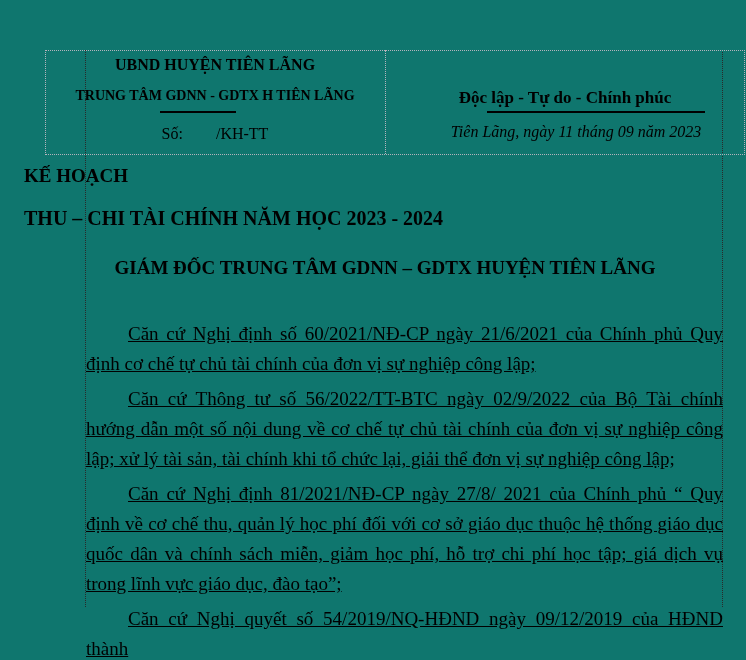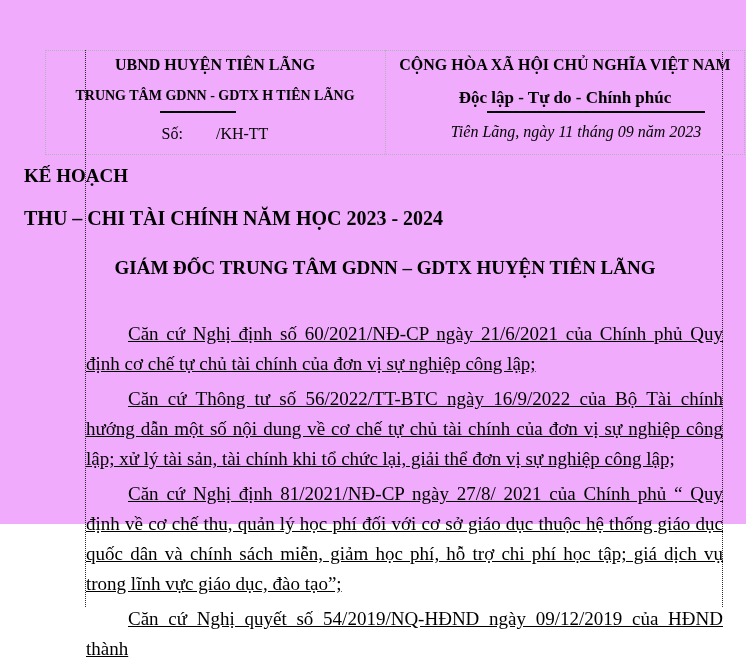--- a/index.html
+++ b/index.html
@@ -8,22 +8,22 @@
     background: #ffffff;
     width: 746px;
     height: 660px;
     overflow: hidden;
     font-family: "Liberation Serif", "DejaVu Serif", serif;
     color: #000;
   }
   .page {
     position: relative;
     width: 746px;
-    height: 524px;
-    background: #f0abfc;
+    height: 660px;
+    background: #0f766e;
   }
   
   .vline {
     position: absolute;
     top: 50px;
     height: 557px;
     width: 0;
     border-left: 1px dotted #2a2a2a;
   }
   .vl-left  { left: 85px; }
@@ -129,33 +129,32 @@
   <div class="cell cell-left">
     <div class="cl-line org-l1">UBND HUYỆN TIÊN LÃNG</div>
     <div class="cl-line org-l2">TRUNG TÂM GDNN - GDTX H TIÊN LÃNG</div>
     <div class="org-rule"></div>
     <div class="cl-line so-line">
       <span>Số:</span><span class="so-gap"></span><span>/KH-TT</span>
     </div>
   </div>
 
   <div class="cell cell-right">
-    <div class="cl-line nat-l1">CỘNG HÒA XÃ HỘI CHỦ NGHĨA VIỆT NAM</div>
     <div class="cl-line nat-l2">Độc lập - Tự do - Chính phúc</div>
     <div class="nat-rule"></div>
     <div class="cl-line nat-l3">Tiên Lãng, ngày 11 tháng 09 năm 2023</div>
   </div>
 
   <div class="title-block">
     <div class="title-l1">KẾ HOẠCH</div>
     <div class="title-l2">THU – CHI TÀI CHÍNH NĂM HỌC 2023 - 2024</div>
   </div>
 
   <div class="authority-heading">GIÁM ĐỐC TRUNG TÂM GDNN – GDTX HUYỆN TIÊN LÃNG</div>
 
   <div class="body-text">
     <p>Căn cứ Nghị định số 60/2021/NĐ-CP ngày 21/6/2021 của Chính phủ Quy định cơ chế tự chủ tài chính của đơn vị sự nghiệp công lập;</p>
-    <p>Căn cứ Thông tư số 56/2022/TT-BTC ngày 16/9/2022 của Bộ Tài chính hướng dẫn một số nội dung về cơ chế tự chủ tài chính của đơn vị sự nghiệp công lập; xử lý tài sản, tài chính khi tổ chức lại, giải thể đơn vị sự nghiệp công lập;</p>
+    <p>Căn cứ Thông tư số 56/2022/TT-BTC ngày 02/9/2022 của Bộ Tài chính hướng dẫn một số nội dung về cơ chế tự chủ tài chính của đơn vị sự nghiệp công lập; xử lý tài sản, tài chính khi tổ chức lại, giải thể đơn vị sự nghiệp công lập;</p>
     <p>Căn cứ Nghị định 81/2021/NĐ-CP ngày 27/8/ 2021 của Chính phủ “ Quy định về cơ chế thu, quản lý học phí đối với cơ sở giáo dục thuộc hệ thống giáo dục quốc dân và chính sách miễn, giảm học phí, hỗ trợ chi phí học tập; giá dịch vụ trong lĩnh vực giáo dục, đào tạo”;</p>
     <p class="cont">Căn cứ Nghị quyết số 54/2019/NQ-HĐND ngày 09/12/2019 của HĐND thành</p>
   </div>
 
 </div>
 
 </body></html>

